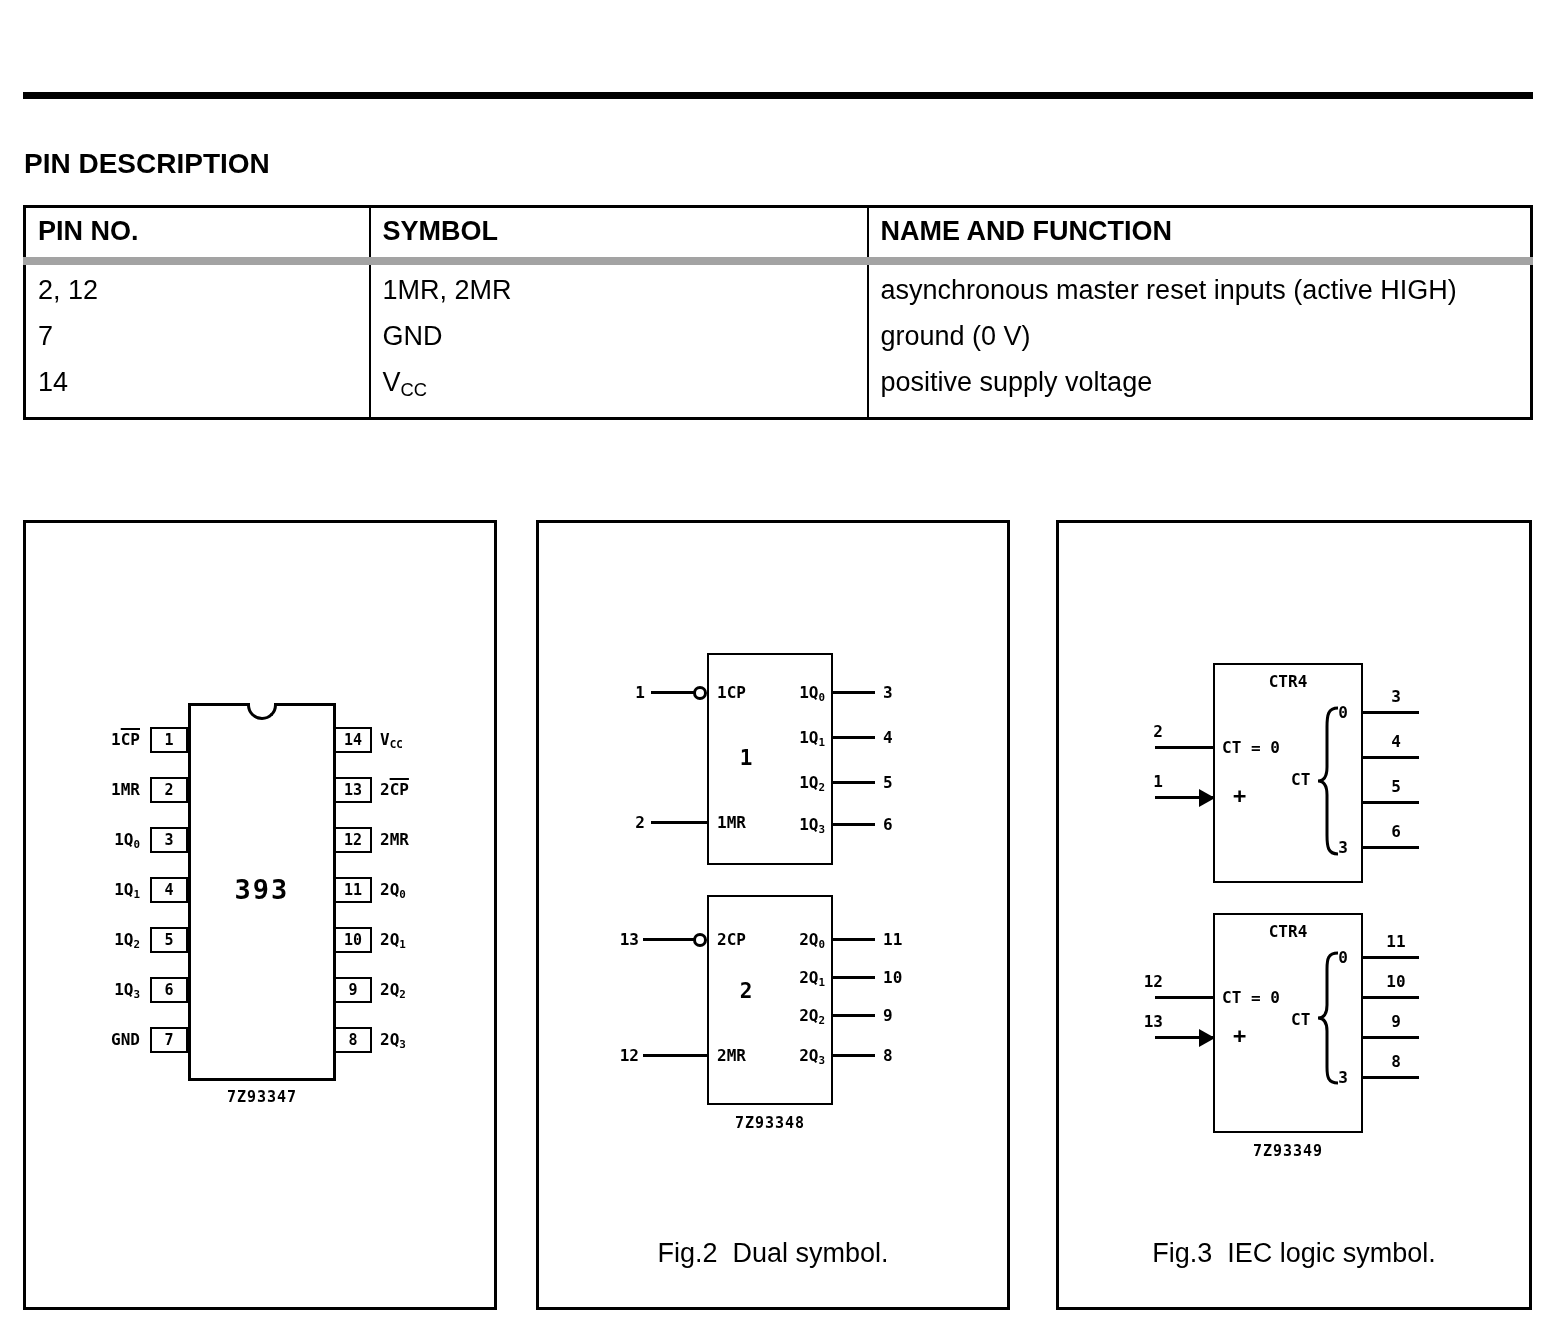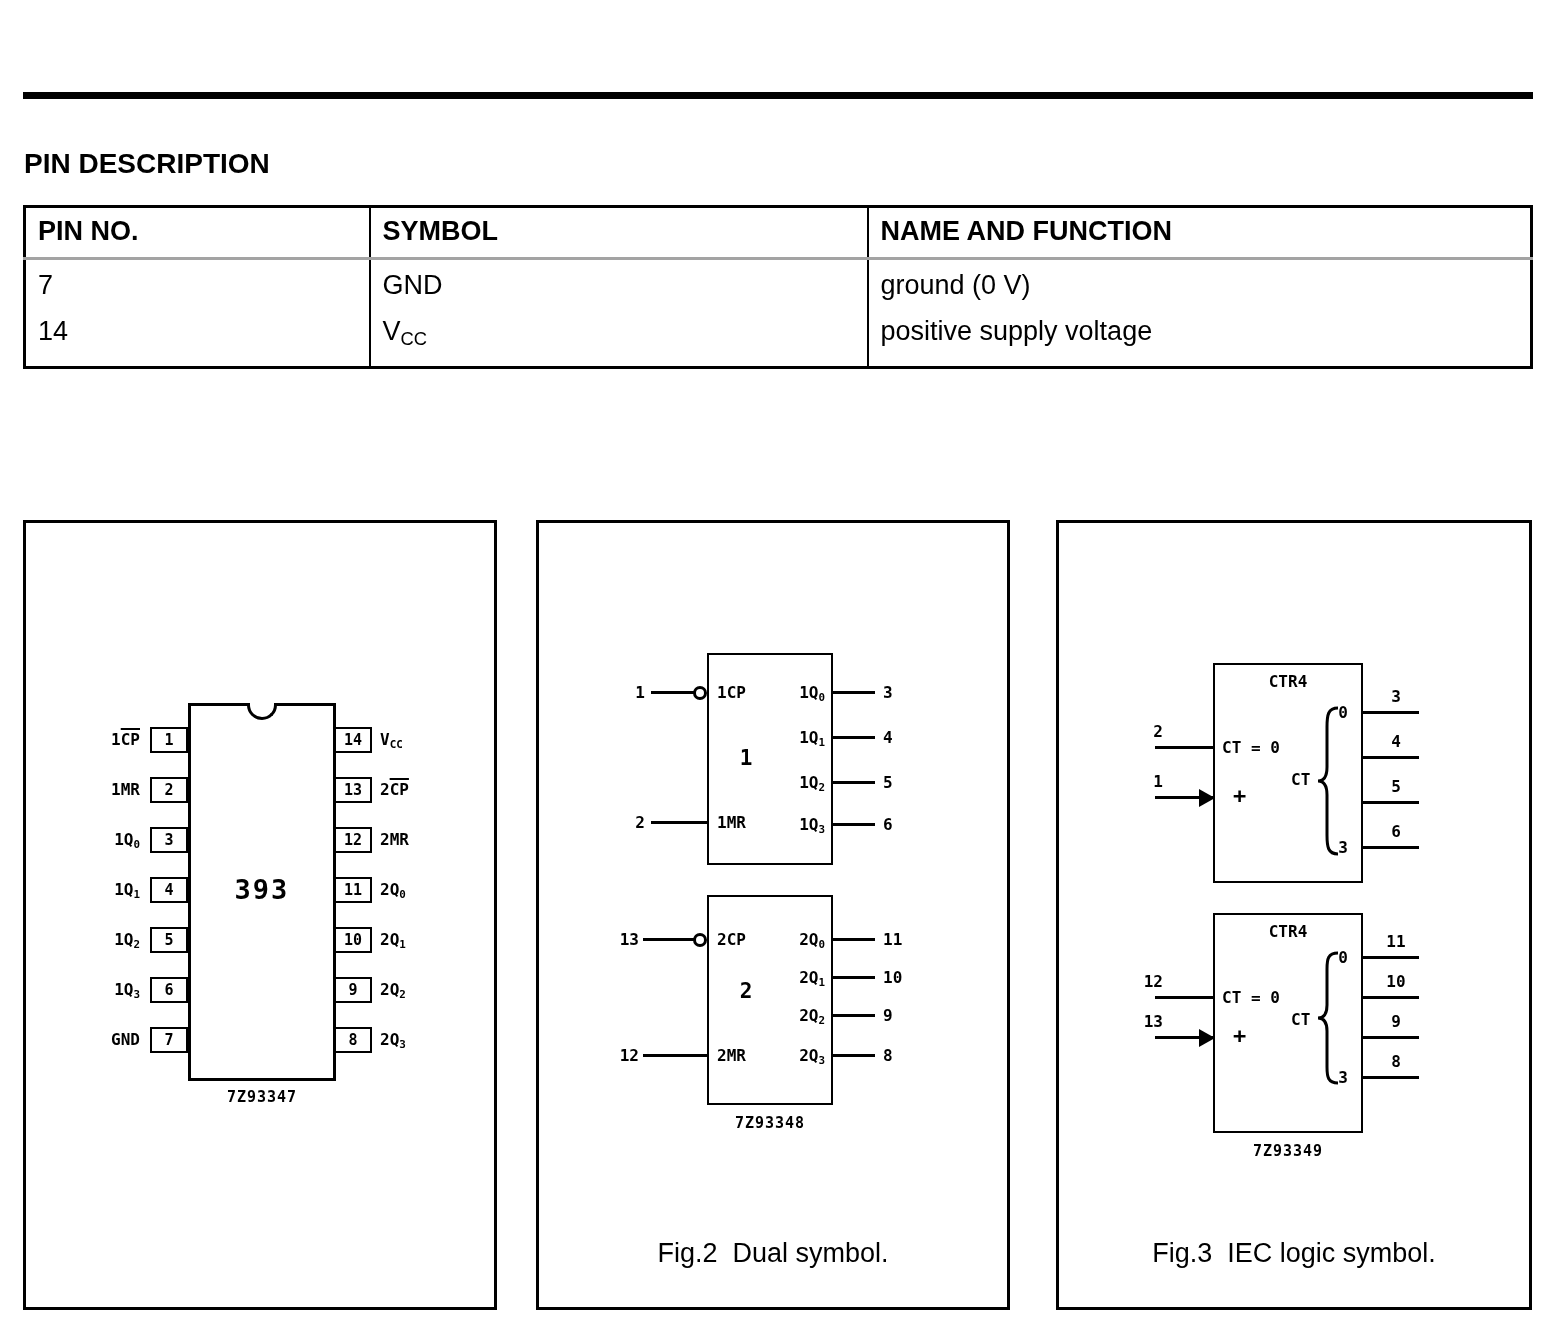--- a/index.html
+++ b/index.html
@@ -9,21 +9,21 @@
 
   
   .hdr { position:absolute; left:55px; right:60px; top:14px; display:flex;
          justify-content:space-between; align-items:baseline; font-size:39px; }
   .rule { position:absolute; left:23px; top:92px; width:1510px; height:7px; background:#000; }
   .section-heading { position:absolute; left:24px; top:148px; font-size:28px; font-weight:bold; }
 
   
   .pin-table { position:absolute; left:23px; top:205px; width:1510px; border-collapse:collapse;
                table-layout:fixed; border:3px solid #000; font-size:27px; }
-  .pin-table th { text-align:left; border-bottom:3px solid #a3a3a3; padding:8px 12px 10px; font-size:27px; }
+  .pin-table th { text-align:left; border-bottom:8px solid #a3a3a3; padding:8px 12px 10px; font-size:27px; }
   .pin-table th+th, .pin-table td+td { border-left:2px solid #000; }
   .pin-table td { padding:0 12px; line-height:46px; white-space:nowrap; vertical-align:top; }
   .pin-table tbody tr:first-child td { padding-top:2px; }
   .pin-table tbody tr:last-child td { padding-bottom:4px; }
   .f-ov  { text-decoration:overline; text-decoration-thickness:2px; }
   .f-sub { font-size:68%; vertical-align:-0.28em; }
 
   
   .fig-box { position:absolute; top:520px; height:790px; border:3px solid #000; background:#fff; }
   .diagram { position:absolute; inset:0; }
@@ -75,20 +75,25 @@
         <col>
       </colgroup>
     <thead>
       <tr>
         <th>PIN NO.</th>
         <th>SYMBOL</th>
         <th>NAME AND FUNCTION</th>
       </tr>
     </thead>
     <tbody>
+      <tr>
+        <td>2, 12</td>
+        <td><span>1MR, 2MR</span></td>
+        <td>asynchronous master reset inputs (active HIGH)</td>
+      </tr>
       <tr>
         <td>7</td>
         <td><span>GND</span></td>
         <td>ground (0 V)</td>
       </tr>
       <tr>
         <td>14</td>
         <td><span>V</span><span class="f-sub">CC</span></td>
         <td>positive supply voltage</td>
       </tr>

